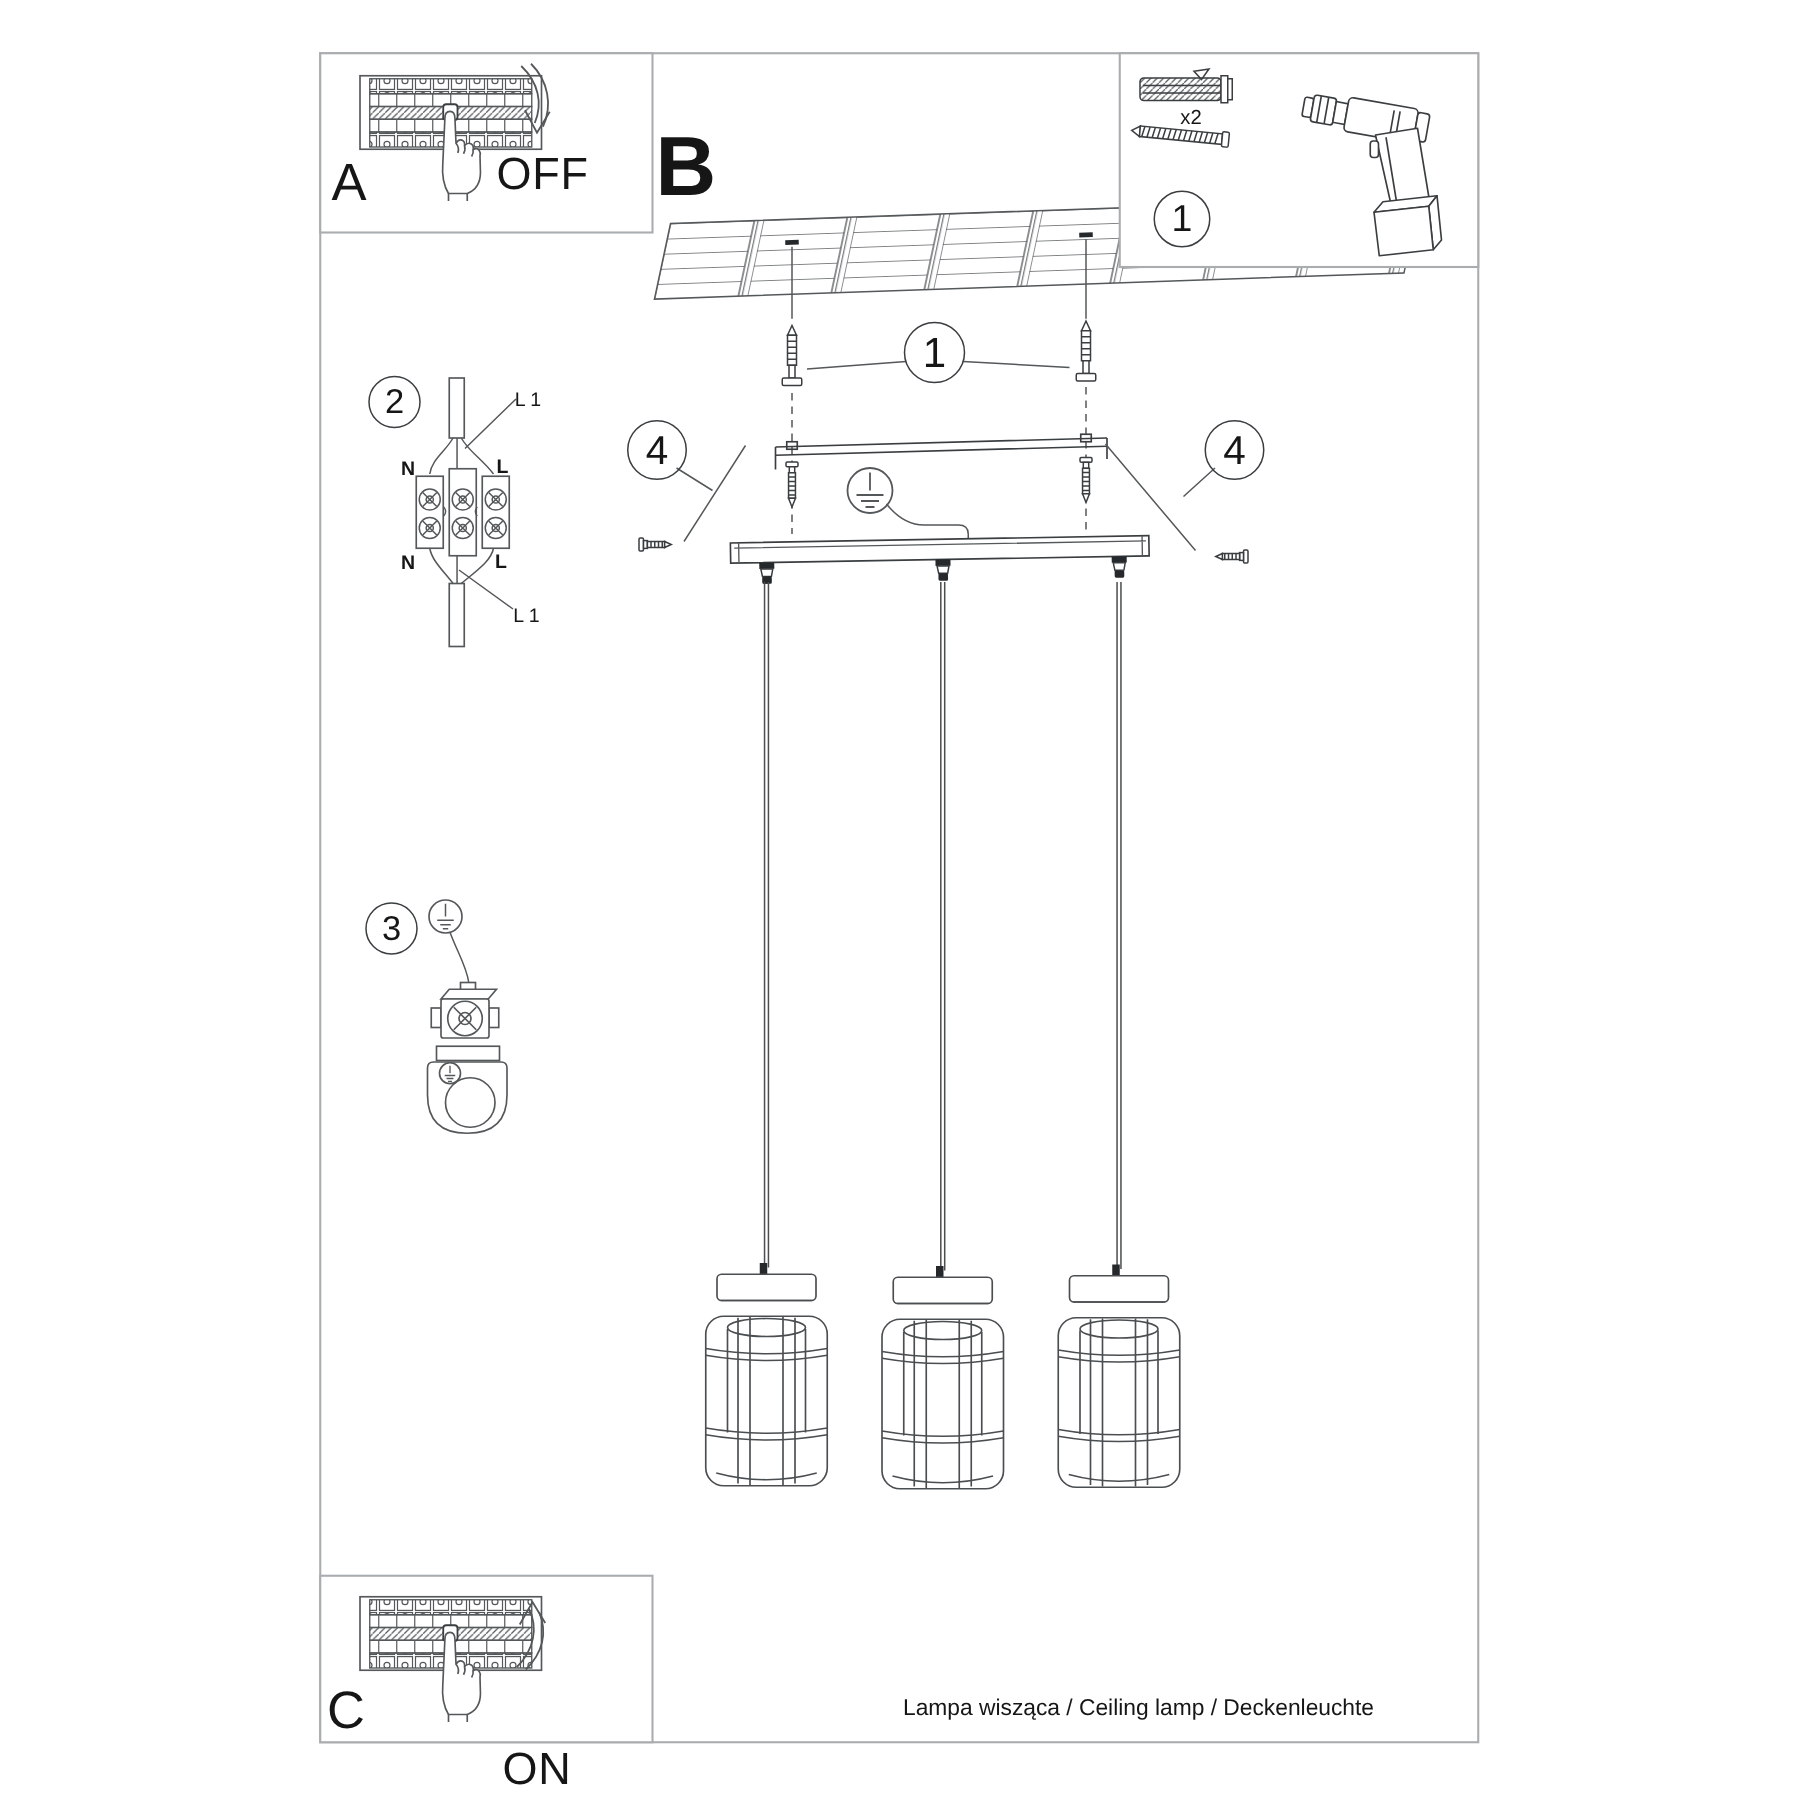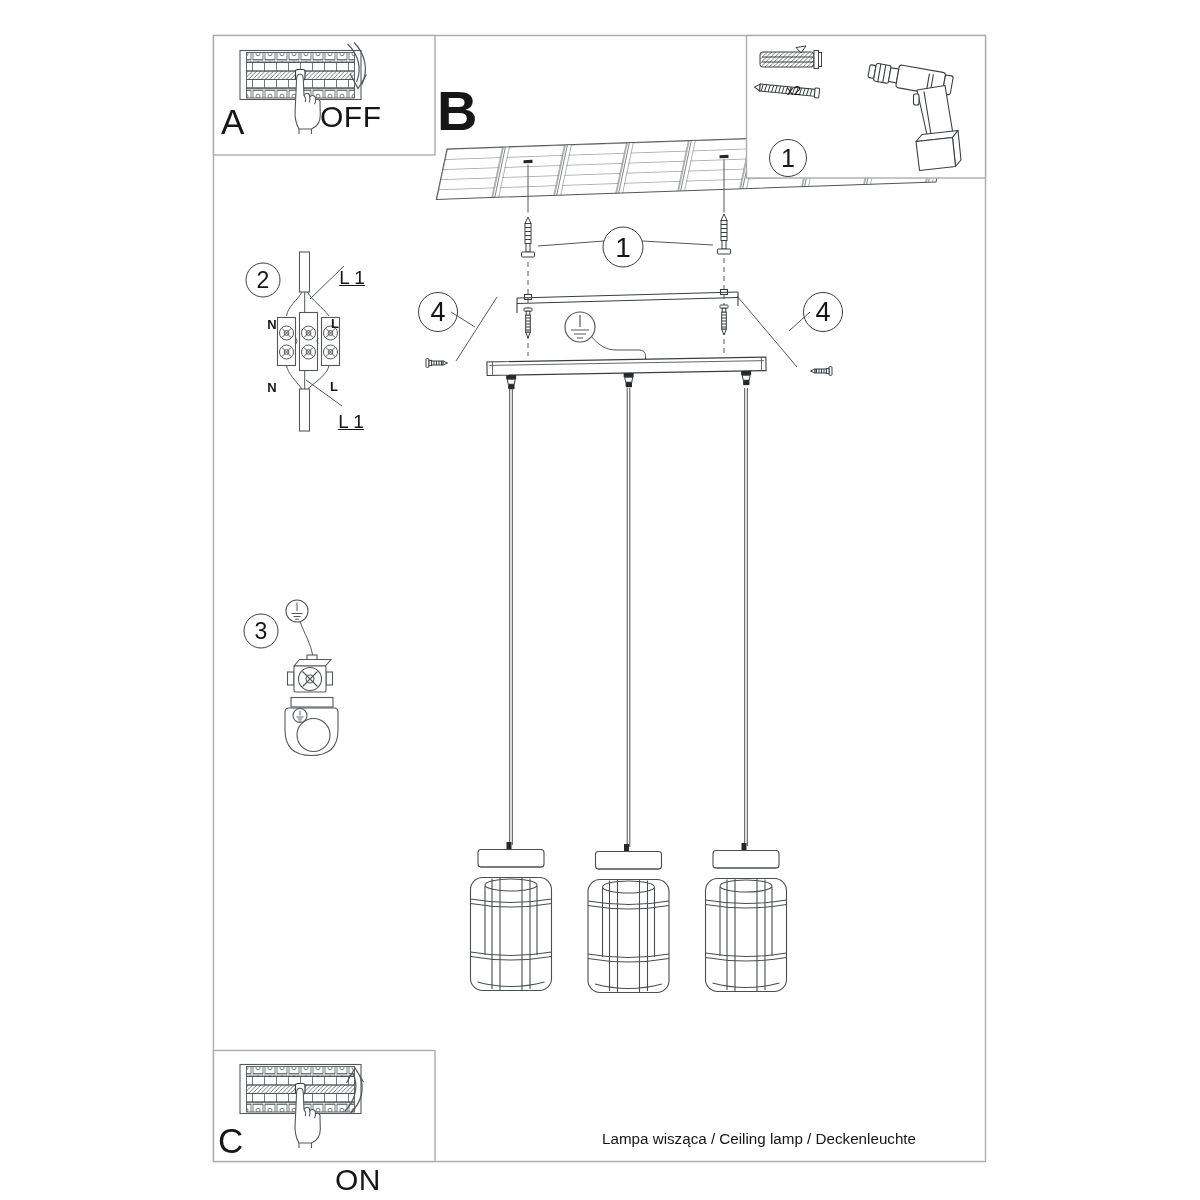--- a/index.html
+++ b/index.html
@@ -2,35 +2,35 @@
 <html><head>
 <meta charset="utf-8">
 <style>
   html,body{margin:0;padding:0;background:#fff;}
   .sheet{
     position:relative;width:1200px;height:1200px;background:#fff;overflow:hidden;
     font-family:"Liberation Sans",sans-serif;color:#161616;
   }
   .sheet svg{position:absolute;left:0;top:0;}
   .txt{position:absolute;white-space:nowrap;color:#161616;}
-  .ctr{transform:translate(-50%,-50%);margin-top:12px;}
+  .ctr{transform:translate(-50%,-50%);}
   .big-letter{font-size:35px;font-weight:400;}
   .letter-b{font-size:56px;font-weight:700;}
   .switch-word{font-size:30px;letter-spacing:.5px;}
   .circle{
     position:absolute;border:1.4px solid #3a3e40;border-radius:50%;
     display:flex;align-items:center;justify-content:center;
     background:transparent;font-weight:400;line-height:1;
   }
   .c39{width:39px;height:39px;font-size:28px;}
   .c38{width:38px;height:38px;font-size:27px;}
   .c36{width:36px;height:36px;font-size:25px;}
   .c33{width:33px;height:33px;font-size:23px;}
   .wire-label{font-size:13px;font-weight:700;}
-  .l1-label{font-size:19px;font-weight:400;text-decoration:underline;}
+  .l1-label{font-size:13px;font-weight:400;}
   .qty-label{font-size:13.5px;}
   .footer-line{font-size:15.2px;}
 </style>
 </head>
 <body>
 
 <div class="sheet">
 
 <svg width="1200" height="1200" viewBox="0 0 1200 1200">
   <defs>
@@ -267,21 +267,21 @@
       <path d="M952.5,137.5 L958,130.5 L961,160 L955.5,166.5 Z"></path>
       <path d="M916,141.5 L952.5,137.5 L955.5,166.5 L919.5,170.5 Z"></path>
     </g>
   </g>
 </svg>
 
 <div class="txt big-letter" style="left:221px;top:102px;">A</div>
 <div class="txt letter-b" style="left:437px;top:78px;">B</div>
 <div class="txt big-letter" style="left:218px;top:1121px;">C</div>
 
-<div class="txt switch-word" style="left:320px;top:100px;">OFF</div>
+<div class="txt switch-word" style="left:331px;top:100px;">OFF</div>
 <div class="txt switch-word" style="left:335px;top:1118px;margin-top:45px;">ON</div>
 
 <div class="txt qty-label ctr" style="left:794px;top:78px;">x2</div>
 
 <div class="circle c36 ctr" style="left:788px;top:146px;">1</div>
 <div class="circle c39 ctr" style="left:623px;top:235px;">1</div>
 <div class="circle c38 ctr" style="left:438px;top:300px;">4</div>
 <div class="circle c38 ctr" style="left:823px;top:300px;">4</div>
 <div class="circle c33 ctr" style="left:263px;top:268px;">2</div>
 <div class="circle c33 ctr" style="left:261px;top:619px;">3</div>

